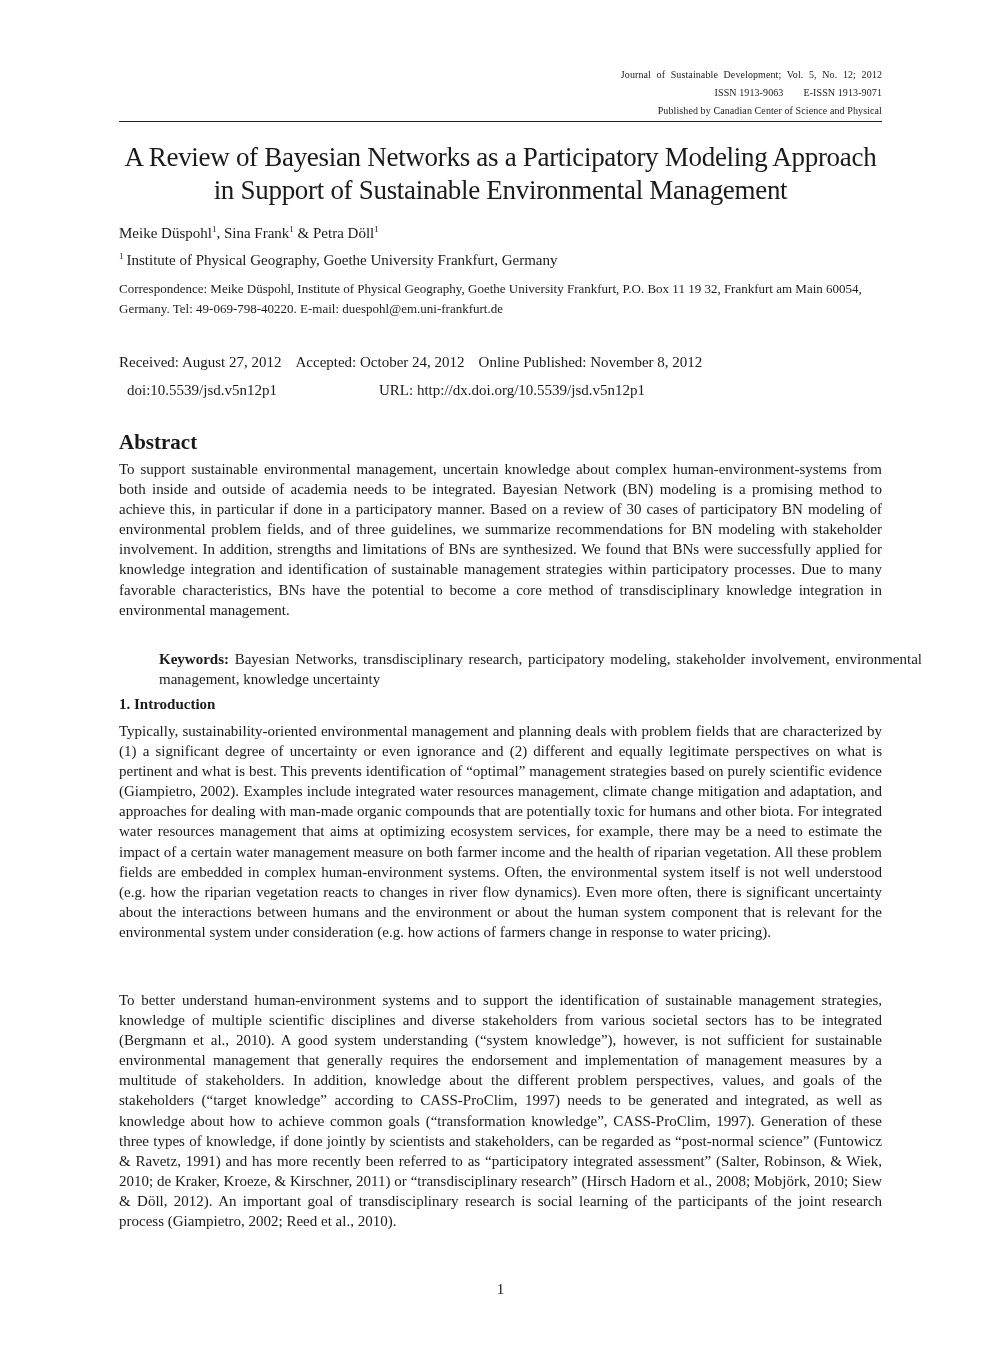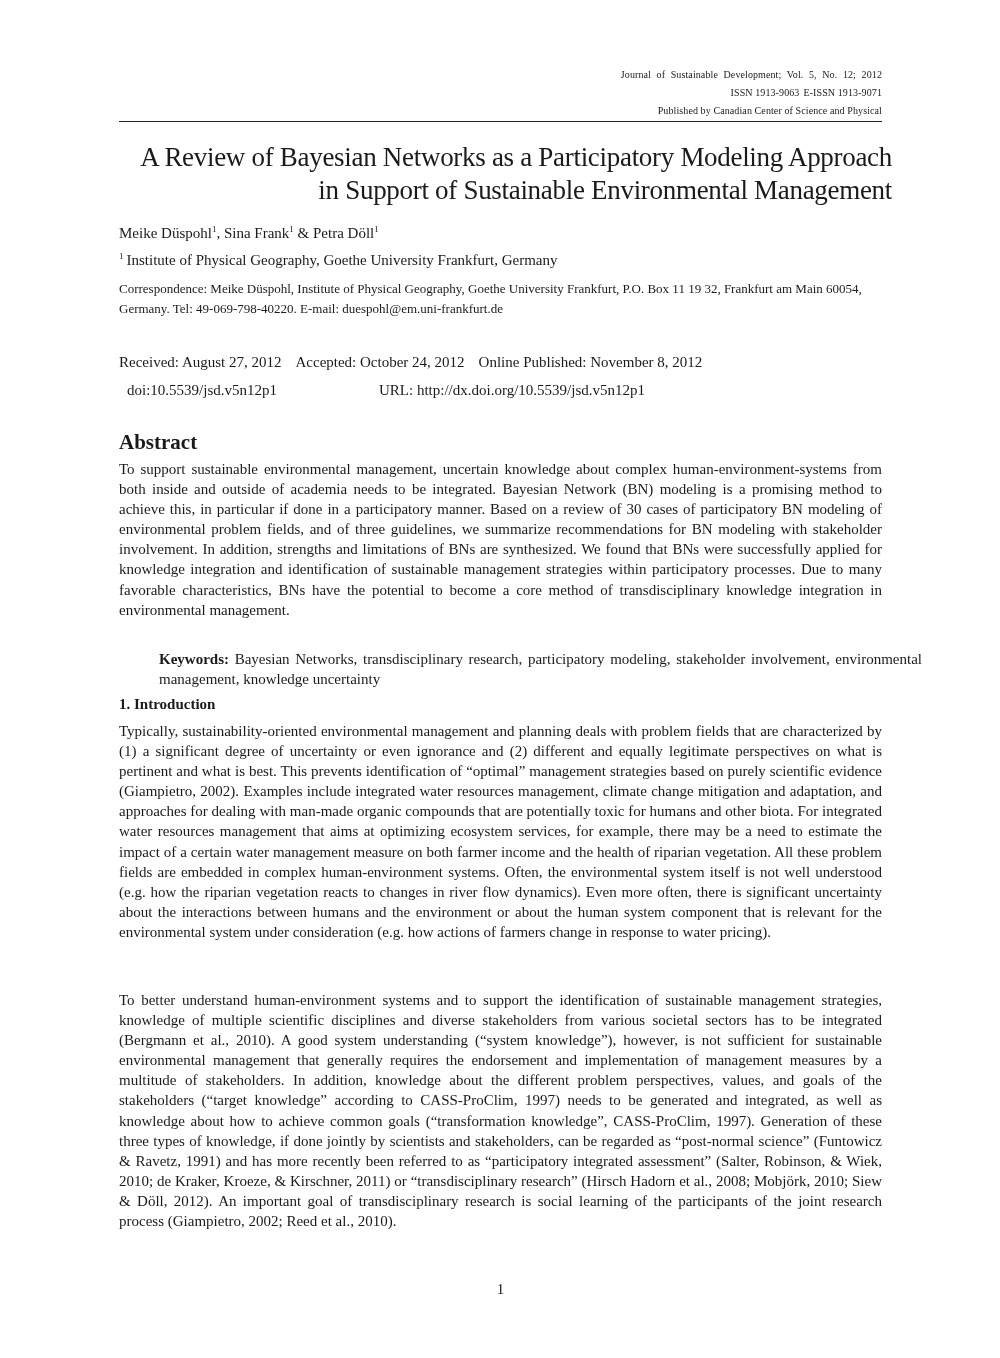--- a/index.html
+++ b/index.html
@@ -1,22 +1,22 @@
 <!DOCTYPE html>
 <html><head>
 <meta charset="utf-8">
 <style>
   html, body { margin: 0; padding: 0; background: #ffffff; }
   body { width: 1000px; height: 1358px; position: relative; font-family: "Liberation Serif", "DejaVu Serif", serif; color: #1a1a1a; overflow: hidden; }
   .page { position: absolute; left: 119px; top: 0; width: 763px; }
   .journal-header { position: absolute; right: 0; top: 66px; text-align: right; font-size: 10px; line-height: 18px; letter-spacing: 0.1px; }
   .journal-header .line1 { word-spacing: 3px; }
-  .journal-header .issn2 { margin-left: 4px; }
+  .journal-header .issn2 { margin-left: 20px; }
   .header-rule { position: absolute; left: 0; top: 121px; width: 763px; height: 0; border-top: 1.5px solid #222; }
-  .title { position: absolute; left: -10px; top: 141px; width: 783px; text-align: right; font-size: 27px; line-height: 33px; letter-spacing: -0.3px; }
+  .title { position: absolute; left: -10px; top: 141px; width: 783px; text-align: center; font-size: 27px; line-height: 33px; letter-spacing: -0.3px; }
   .authors { position: absolute; left: 0; top: 224px; width: 763px; font-size: 15px; line-height: 18px; }
   .authors sup { font-size: 9px; vertical-align: 6px; line-height: 0; }
   .affiliation { position: absolute; left: 0; top: 251px; font-size: 15px; line-height: 18px; }
   .affiliation sup { font-size: 9px; vertical-align: 6px; line-height: 0; margin-right: 3px; }
   .correspondence { position: absolute; left: 0; top: 279px; width: 763px; font-size: 13px; line-height: 20px; }
   .dates { position: absolute; left: 0; top: 352px; font-size: 15px; line-height: 20px; white-space: nowrap; }
   .dates span { margin-right: 14px; }
   .doi-row { position: absolute; left: 8px; top: 380px; font-size: 15px; line-height: 20px; white-space: nowrap; text-align: right; }
   .doi-row .url { position: absolute; left: 252px; top: 0; }
   .abs-heading { position: absolute; left: 0; top: 433px; font-size: 21px; font-weight: bold; line-height: 18px; }

